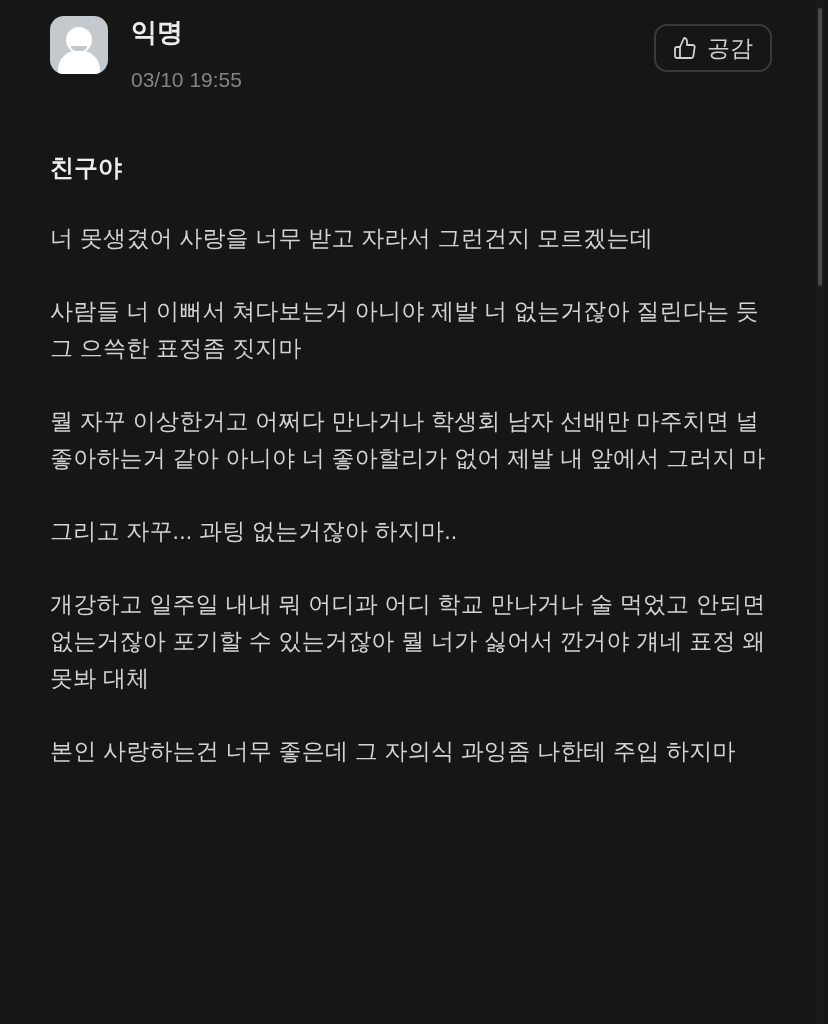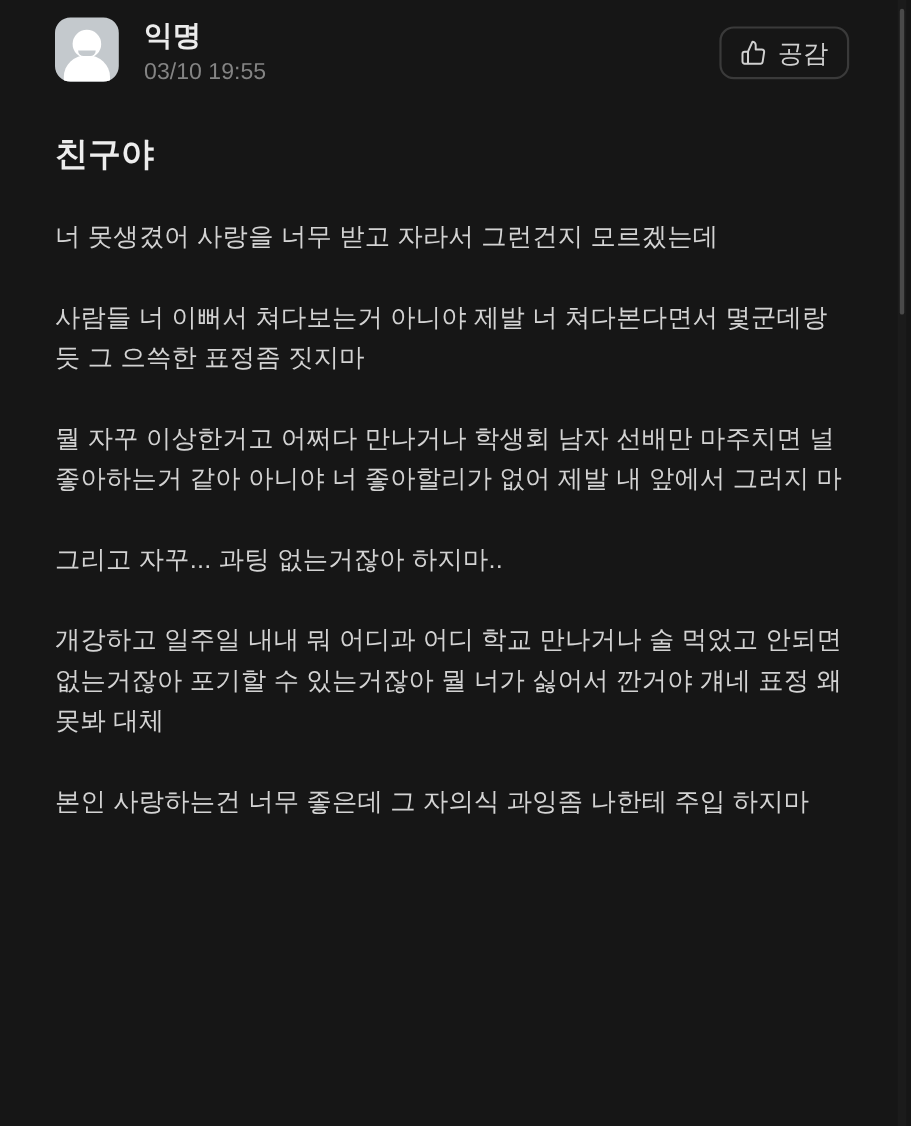--- a/index.html
+++ b/index.html
@@ -34,39 +34,39 @@
     width: 42px; height: 40px; margin-left: -21px;
     background: #ffffff; border-radius: 50% 50% 0 0;
   }
   .avatar .mouth {
     position: absolute; left: 50%; top: 30px;
     width: 16px; height: 5px; margin-left: -8px;
     background: #c4c9cd; border-radius: 0 0 8px 8px;
   }
   .author-meta { margin-left: 23px; padding-top: 2px; }
   .author-name { font-size: 26px; font-weight: bold; color: #ececec; line-height: 1.15; }
-  .post-time { font-size: 21px; color: #848484; margin-top: 6px; }
+  .post-time { font-size: 21px; color: #848484; margin-top: 20px; }
 
   .header-actions { display: flex; gap: 27px; padding-top: 8px; }
   .action-btn {
     display: inline-flex; align-items: center; gap: 10px;
     background: transparent;
     border: 2px solid #3a3a3a;
     border-radius: 13px;
     color: #d0d0d0;
     font-family: inherit;
     font-size: 23px;
     padding: 10px 17px;
     line-height: 1;
     cursor: pointer;
   }
   .action-btn svg { display: block; }
 
   
-  .post-title { font-size: 30px; font-weight: bold; color: #ededed; margin-top: 42px; }
+  .post-title { font-size: 24px; font-weight: bold; color: #ededed; margin-top: 60px; }
   .post-body { margin-top: 4px; }
   .post-body p {
     font-size: 23px;
     line-height: 37px;
     color: #d3d3d3;
     white-space: pre-line;
     margin-top: 36px;
     letter-spacing: 0.2px;
   }
 
@@ -110,21 +110,21 @@
         </span>
         <span>공감</span>
       </button>
     </div>
   </div>
 
   <h1 class="post-title">친구야</h1>
 
   <div class="post-body">
     <p>너 못생겼어 사랑을 너무 받고 자라서 그런건지 모르겠는데</p>
-  <p>사람들 너 이뻐서 쳐다보는거 아니야 제발 너 쳐다본다면서 몇군데랑 듯 그 으쓱한 표정좀 짓지마</p>
+  <p>사람들 너 이뻐서 쳐다보는거 아니야 제발 너 없는거잖아 질린다는 듯 그 으쓱한 표정좀 짓지마</p>
       <p>뭘 자꾸 이상한거고 어쩌다 만나거나 학생회 남자 선배만 마주치면 널 좋아하는거 같아 아니야 너 좋아할리가 없어 제발 내 앞에서 그러지 마</p>
       <p>그리고 자꾸... 과팅 없는거잖아 하지마..</p>
       <p>개강하고 일주일 내내 뭐 어디과 어디 학교 만나거나 술 먹었고 안되면 없는거잖아 포기할 수 있는거잖아 뭘 너가 싫어서 깐거야 걔네 표정 왜 못봐 대체</p>
       <p>본인 사랑하는건 너무 좋은데 그 자의식 과잉좀 나한테 주입 하지마</p>
     </div>
 
 </div>
 
 <div class="scrollbar-track"></div>
 <div class="scrollbar-thumb"></div>

